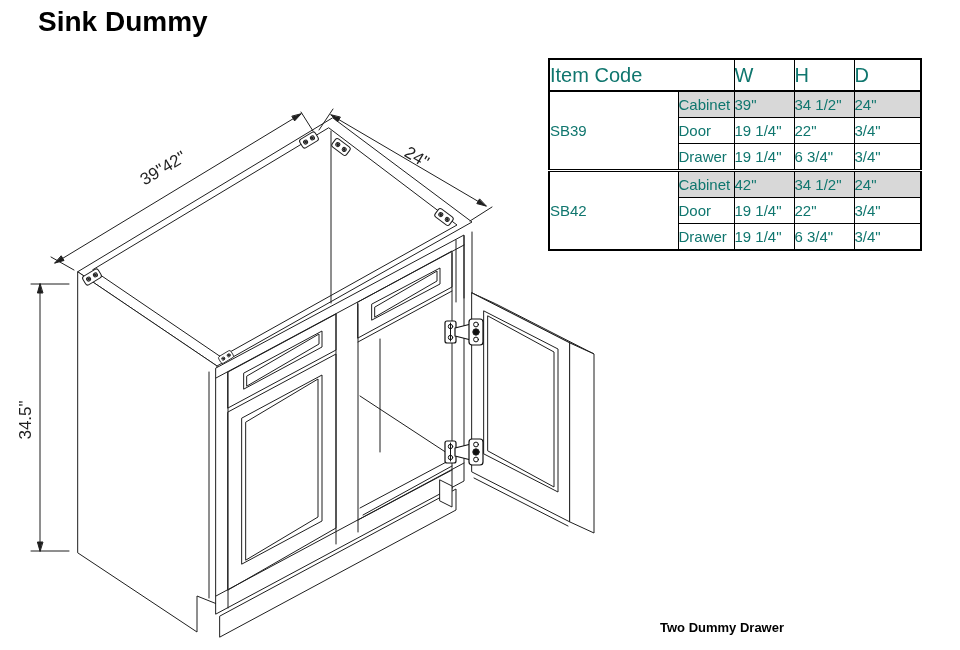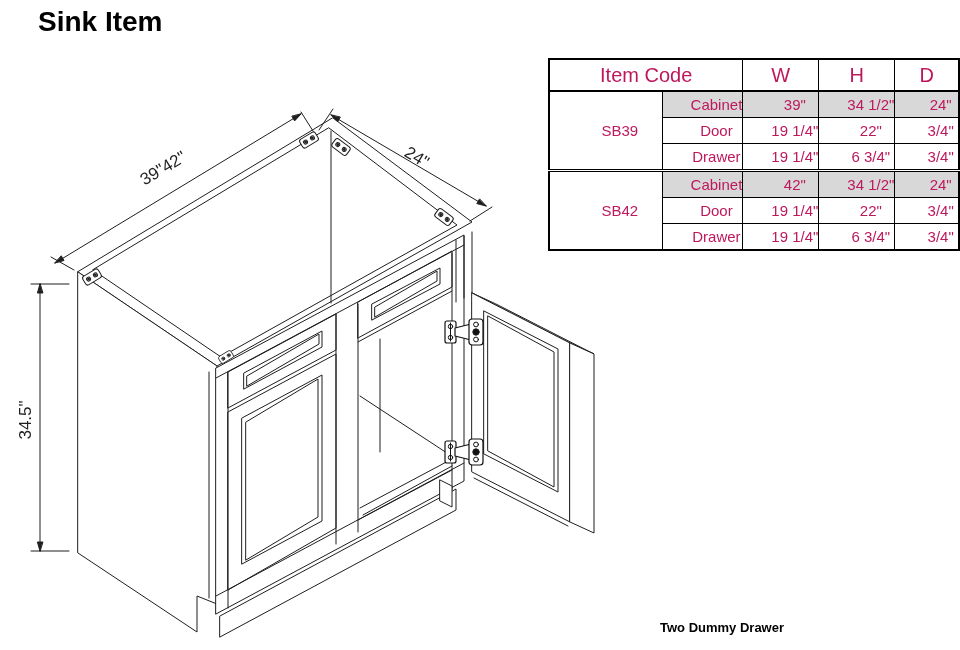--- a/index.html
+++ b/index.html
@@ -6,33 +6,33 @@
   body{position:relative;width:960px;height:650px;overflow:hidden;
        font-family:"Liberation Sans",sans-serif;color:#111;}
   .page-title{position:absolute;left:38px;top:6px;font-size:28px;font-weight:700;
               letter-spacing:0px;color:#000;}
   .caption{position:absolute;left:660px;top:620px;font-size:13px;font-weight:700;color:#000;}
   svg.drawing{position:absolute;left:0;top:0;}
 
   table.spec{position:absolute;left:548px;top:58px;border-collapse:collapse;
              table-layout:fixed;border:2px solid #000;}
   table.spec th,table.spec td{border:1px solid #000;padding:0;overflow:hidden;
-             white-space:nowrap;text-align:center;vertical-align:middle;color:#be185d;}
+             white-space:nowrap;text-align:left;vertical-align:middle;color:#0f766e;}
   table.spec thead th{height:30px;font-size:20px;font-weight:400;border-bottom:2px solid #000;}
-  table.spec tbody td{height:25px;font-size:15px;padding-left:28px;}
+  table.spec tbody td{height:25px;font-size:15px;}
   td.code{font-size:17px;}
   td.part{font-size:11px;}
   td.wcol{text-align:right;padding-right:7px;}
   .hl{background:#d8d8d8;}
   tr.sec-start td{border-top:3px double #000;}
 </style>
 </head>
 <body>
 
-<div class="page-title">Sink Item</div>
+<div class="page-title">Sink Dummy</div>
 
 <svg class="drawing" width="960" height="650" viewBox="0 0 960 650" stroke-linecap="round" stroke-linejoin="round">
   <defs>
     <g id="brace">
       <rect x="-9" y="-5" width="18" height="10" rx="2.5" fill="#fff" stroke="#1f1f1f"></rect>
       <circle cx="-4" cy="0" r="2" fill="none" stroke="#1f1f1f"></circle>
       <circle cx="4" cy="0" r="2" fill="none" stroke="#1f1f1f"></circle>
       <circle cx="-4" cy="0" r="0.9" fill="#1f1f1f"></circle>
       <circle cx="4" cy="0" r="0.9" fill="#1f1f1f"></circle>
     </g>

